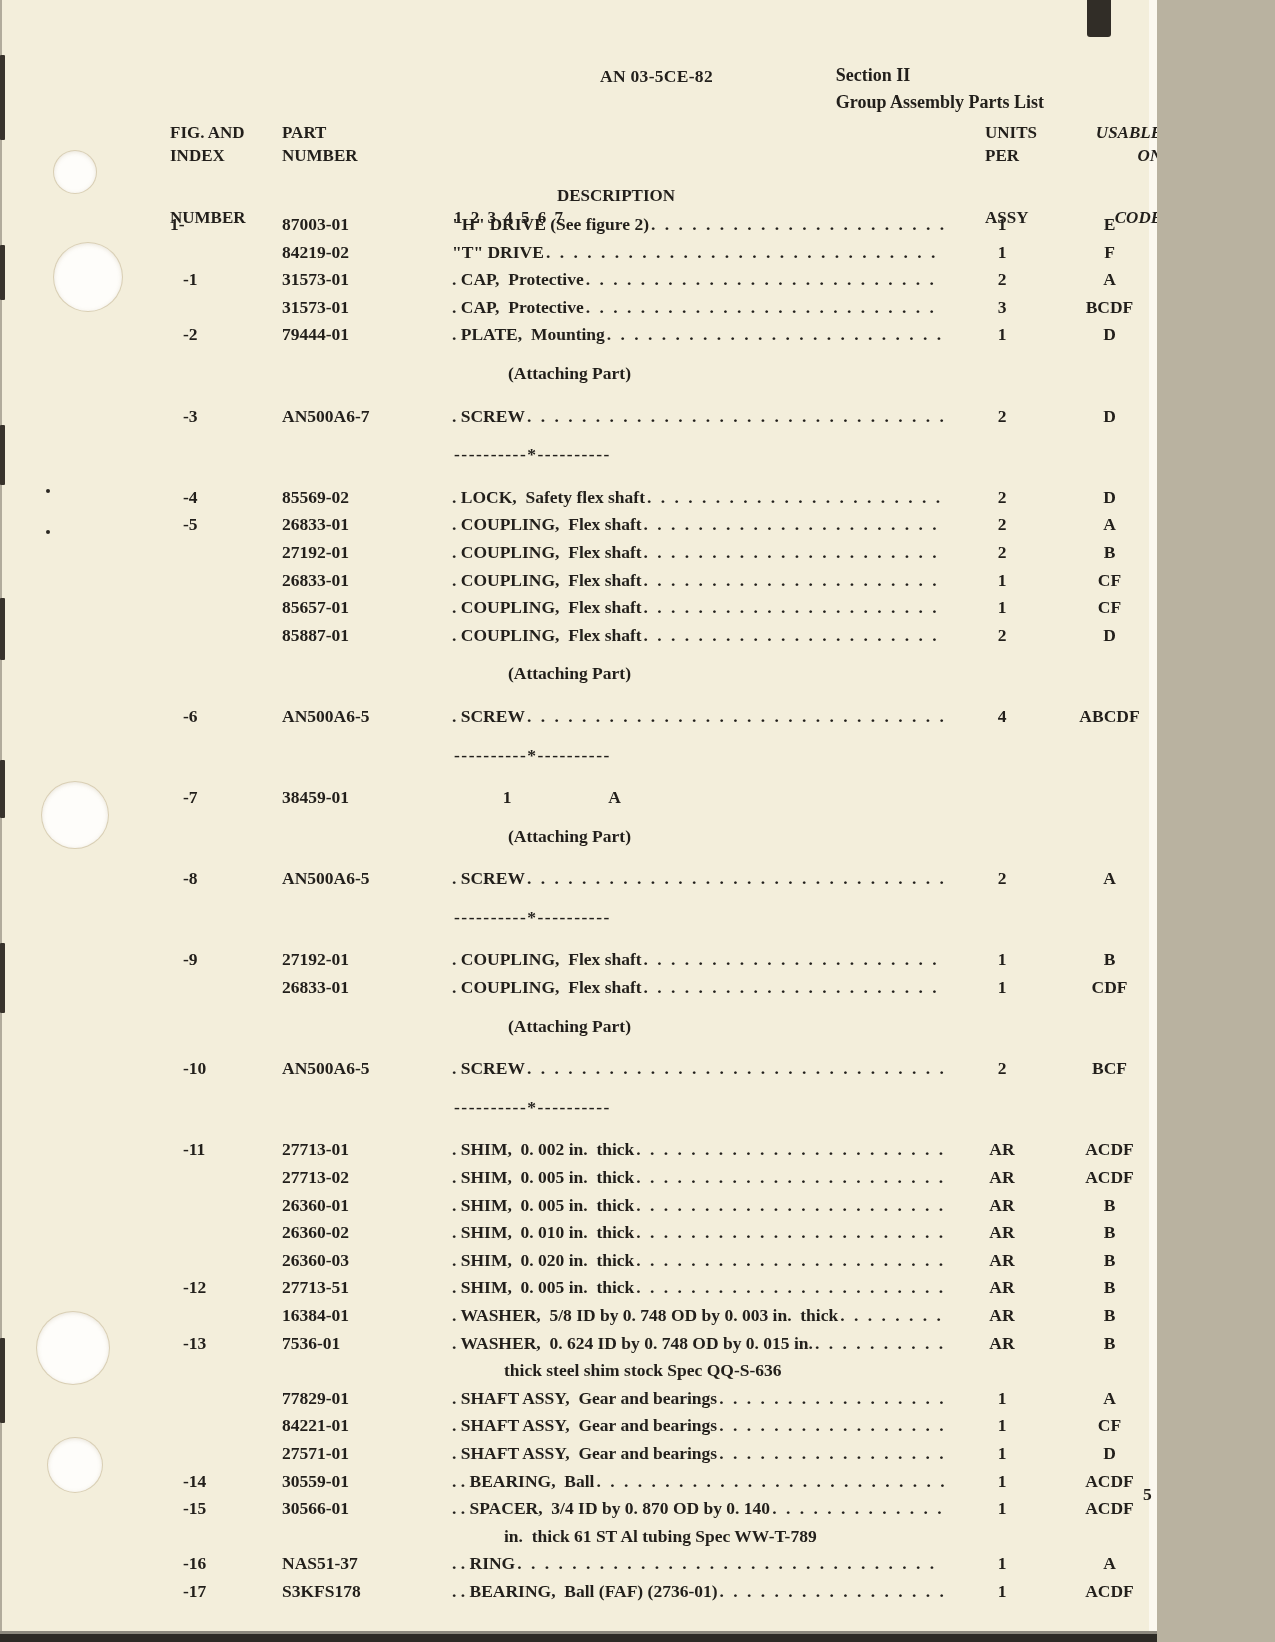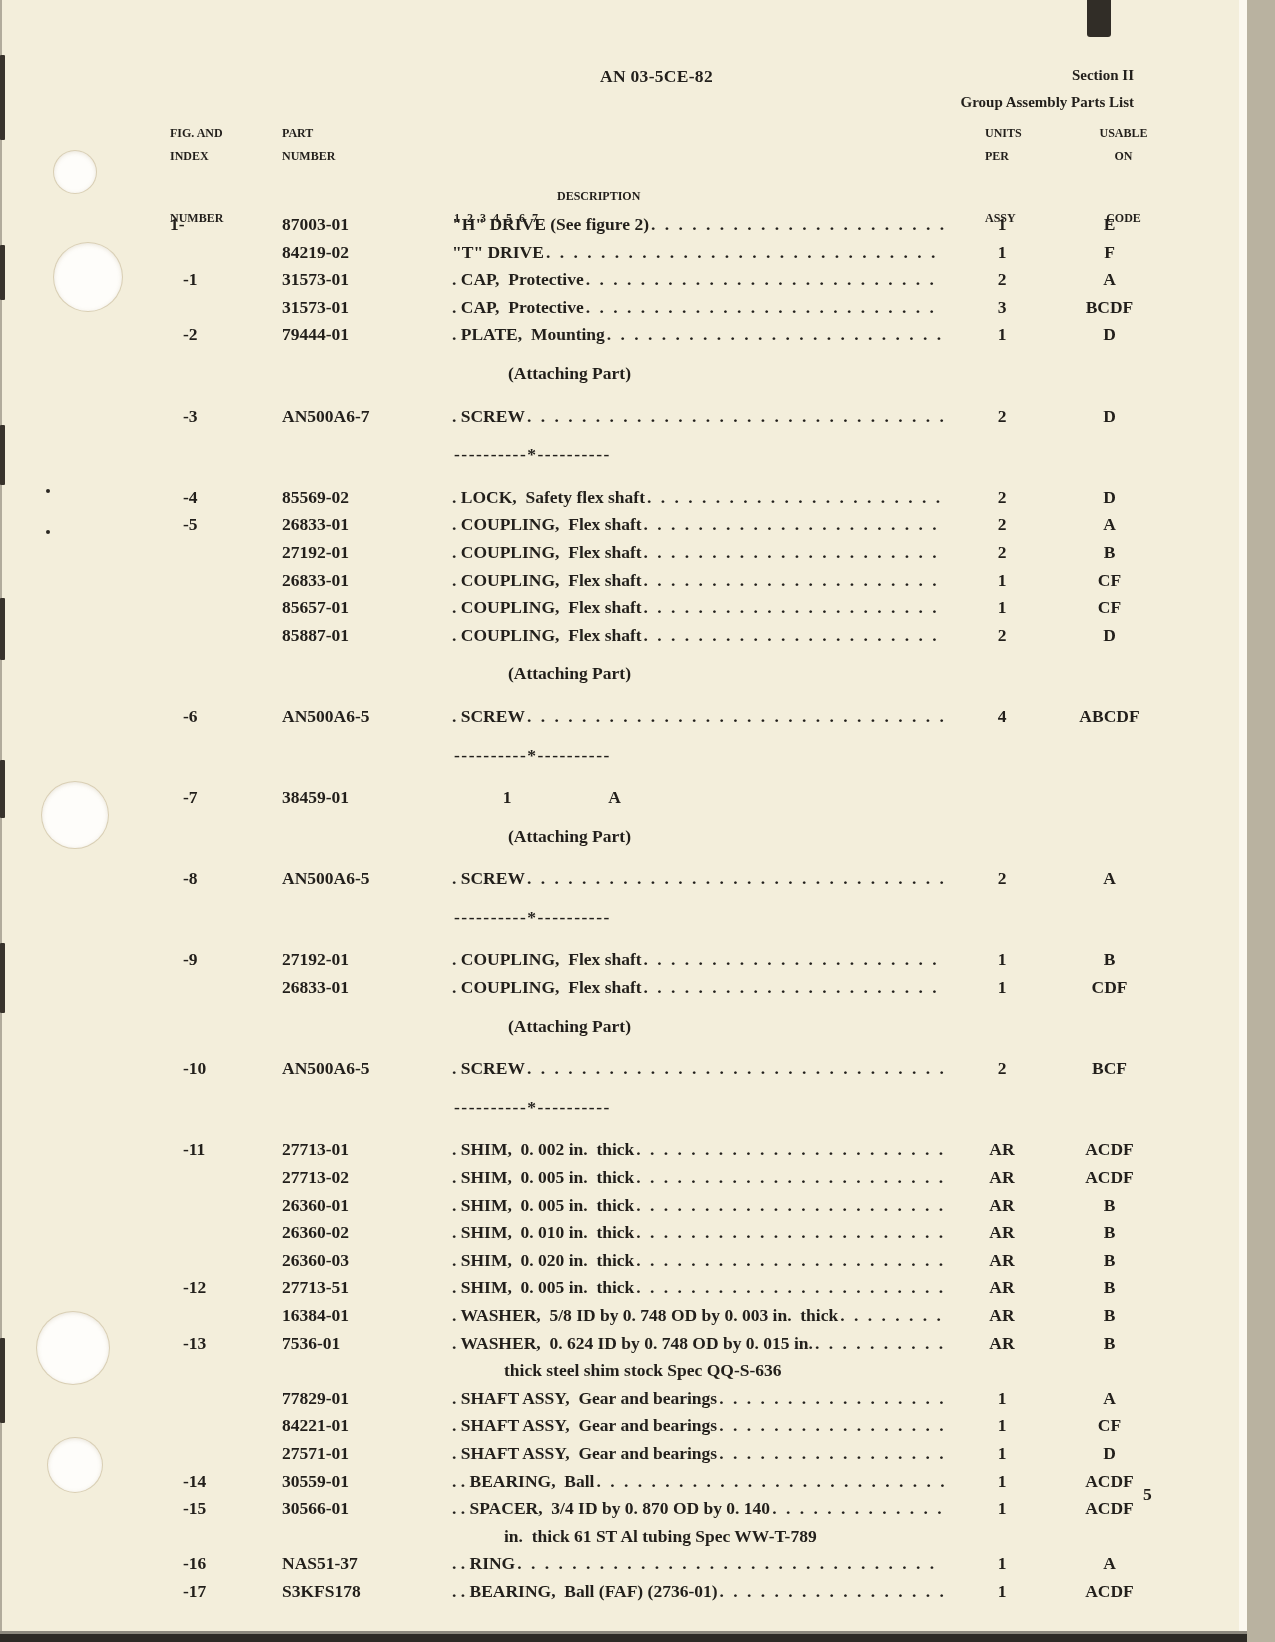--- a/index.html
+++ b/index.html
@@ -1,41 +1,41 @@
 <!DOCTYPE html>
 <html><head>
 <meta charset="utf-8">
 <style>
   html,body { margin:0; padding:0; background:#b9b2a0; }
   .page {
-    position:relative; width:1247px; height:1642px; overflow:hidden;
+    position:relative; width:1157px; height:1642px; overflow:hidden;
     background:#f3eedb;
     font-family:"Liberation Serif","DejaVu Serif",serif;
     font-weight:bold; color:#221f1b;
     -webkit-font-smoothing:antialiased;
   }
 
   
   .doc-number { position:absolute; left:600px; top:66px; font-size:17.5px; letter-spacing:.3px; }
-  .hdr-right  { position:absolute; right:113px; top:62px; text-align:right; font-size:15px; line-height:27px; }
+  .hdr-right  { position:absolute; right:113px; top:62px; font-size:18px; line-height:27px; }
 
   
-  .col-headers { position:absolute; left:170px; top:122px; width:992px; font-size:12px; }
+  .col-headers { position:absolute; left:170px; top:122px; width:992px; font-size:17px; }
   .hline { display:flex; line-height:22.5px; }
 
   
   .col-index { width:112px; flex:none; }
   .col-index.neg { padding-left:13px; box-sizing:border-box; }
   .col-part  { width:170px; flex:none; }
   .col-desc  { flex:1; display:flex; align-items:baseline; overflow:hidden; min-width:0; }
   .col-units { width:110px; flex:none; text-align:center; }
   .col-code  { width:105px; flex:none; text-align:center; }
 
   .hdr-units { width:110px; flex:none; padding-left:38px; box-sizing:border-box; text-align:left; }
-  .hdr-code  { width:105px; flex:none; padding-left:28px; box-sizing:border-box; text-align:center; }
+  .hdr-code  { width:105px; flex:none; padding-left:28px; box-sizing:border-box; text-align:right;font-style:italic; }
   .desc-ind  { padding-left:105px;margin-top:40px; }
   .desc-sub  { padding-left:2px; letter-spacing:2px; }
 
   
   .table-body { position:absolute; left:170px; top:211px; width:992px; font-size:17.5px; }
   .row { display:flex; align-items:baseline; height:27.6px; line-height:27.6px; }
   .desc-text { white-space:pre; flex:none; }
   .leader { flex:1; overflow:hidden; white-space:nowrap; margin:0 3px 0 2px; min-width:0; }
   .leader::after {
     content:". . . . . . . . . . . . . . . . . . . . . . . . . . . . . . . . . . . . . . . . . . . . . . . . . . . . . . . . . . . .";

